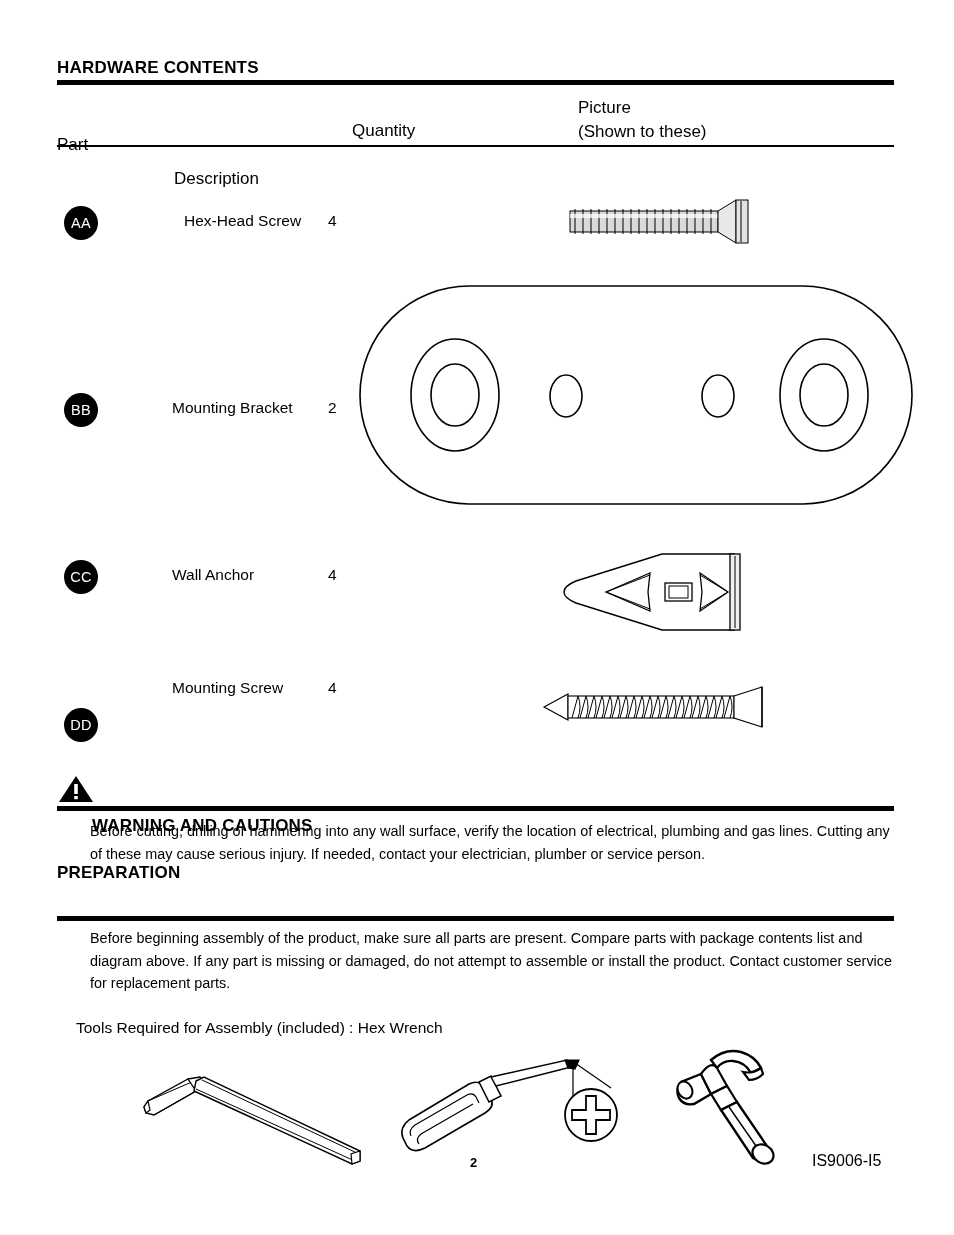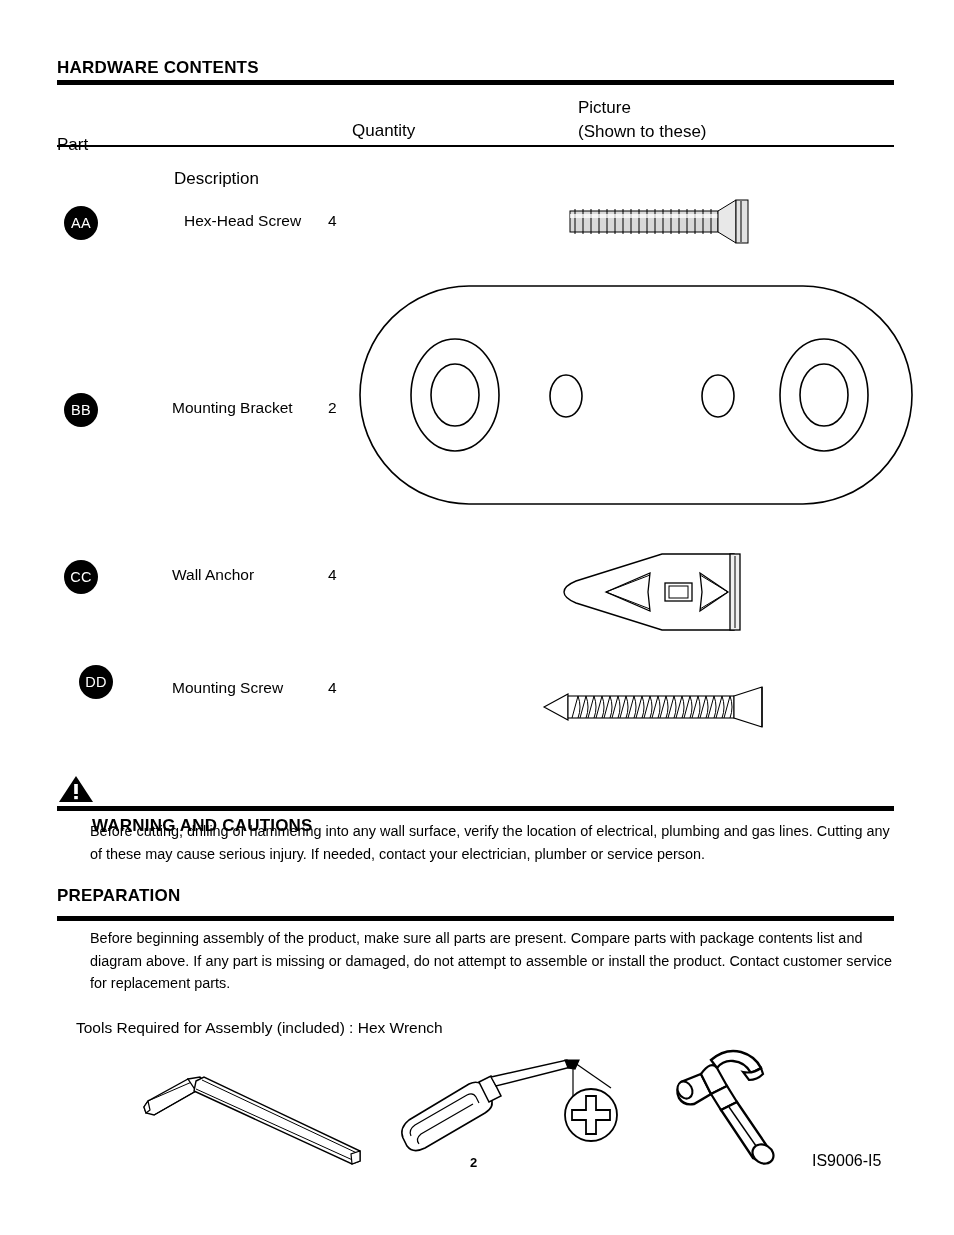--- a/index.html
+++ b/index.html
@@ -216,21 +216,21 @@
 
       <path d="M170 41 L142 22 L144 41 L142 60 Z" fill="#ffffff" stroke="#000" stroke-width="1.3"></path>
       <path d="M170 41 L142 24" stroke="#000" stroke-width="1"></path>
       <path d="M170 41 L142 58" stroke="#000" stroke-width="1"></path>
 
       <rect x="172" y="3" width="10" height="76" fill="#efefef" stroke="#000" stroke-width="1.3"></rect>
       <line x1="177" y1="5" x2="177" y2="77" stroke="#000" stroke-width="1"></line>
     </svg>
   </div>
 
-  <div class="part-badge" style="left:64px; top:665px;margin-left:15px;">
+  <div class="part-badge" style="left:64px; top:708px;">
     <span>DD</span>
   </div>
   <div class="part-desc" style="left:172px; top:679px;">Mounting Screw</div>
   <div class="part-qty" style="left:328px; top:679px;">4</div>
 
   <div class="part-pic" style="left:542px; top:685px;">
     <svg width="240" height="44" viewBox="0 0 240 44">
 
       <path d="M2 22 L26 9 L26 35 Z" fill="#ffffff" stroke="#000" stroke-width="1.1"></path>
 
@@ -291,21 +291,21 @@
       <rect x="16.2" y="21" width="3.6" height="3.2" fill="#fff"></rect>
     </svg>
   </div>
 
   <div class="section-title" style="left:92px; top:816px;">WARNING AND CAUTIONS</div>
 
   <div class="rule-thick" style="left:57px; top:806px; width:837px;"></div>
 
   <div class="body-narrow" style="left:90px; top:820px; width:870px;">Before cutting, drilling or hammering into any wall surface, verify the location of electrical, plumbing and gas lines. Cutting any of these may cause serious injury. If needed, contact your electrician, plumber or service person.</div>
 
-  <div class="section-title" style="left:57px; top:886px;">PREPARATION</div>
+  <div class="section-title" style="left:57px; top:863px;">PREPARATION</div>
 
   <div class="rule-thick" style="left:57px; top:916px; width:837px;"></div>
 
   <div class="body-narrow" style="left:90px; top:927px; width:865px;">Before beginning assembly of the product, make sure all parts are present. Compare parts with package contents list and diagram above. If any part is missing or damaged, do not attempt to assemble or install the product. Contact customer service for replacement parts.</div>
 
 
   <div class="body-plain" style="left:76px; top:1016px;">Tools Required for Assembly (included) : Hex Wrench</div>
 
 
   <div class="part-pic" style="left:138px; top:1065px;">

